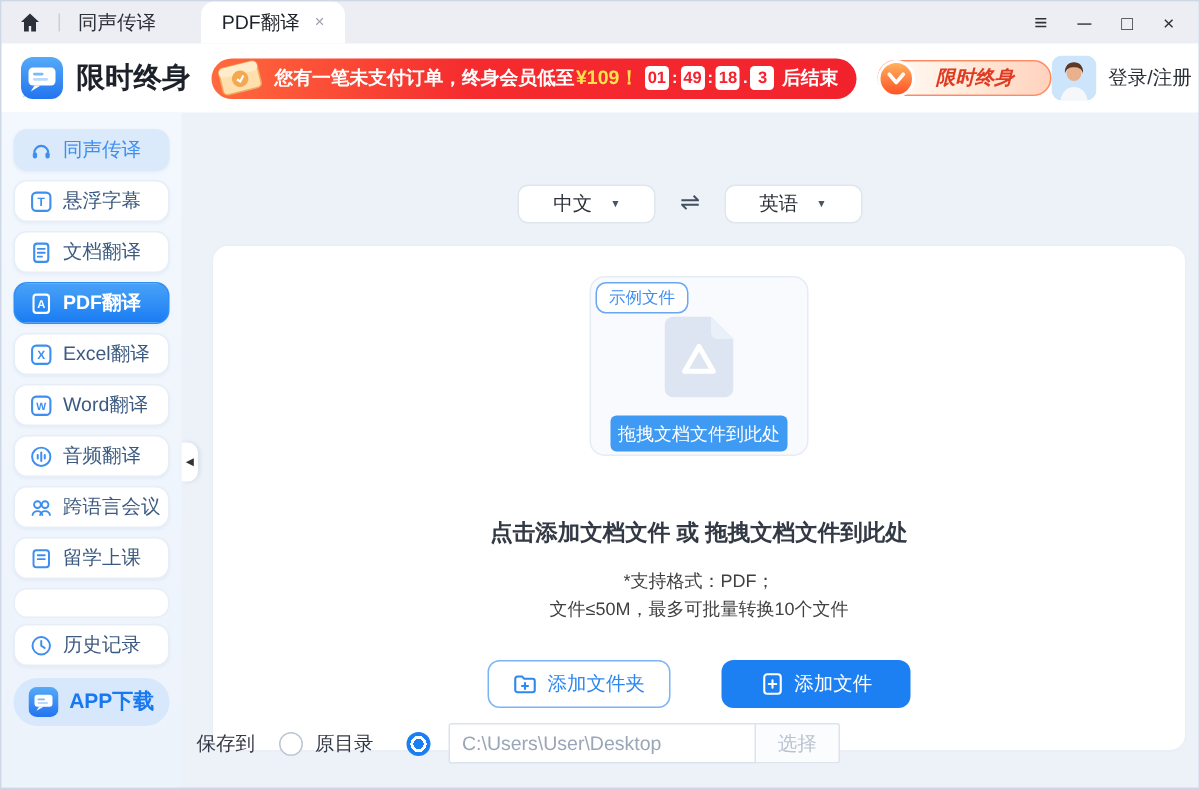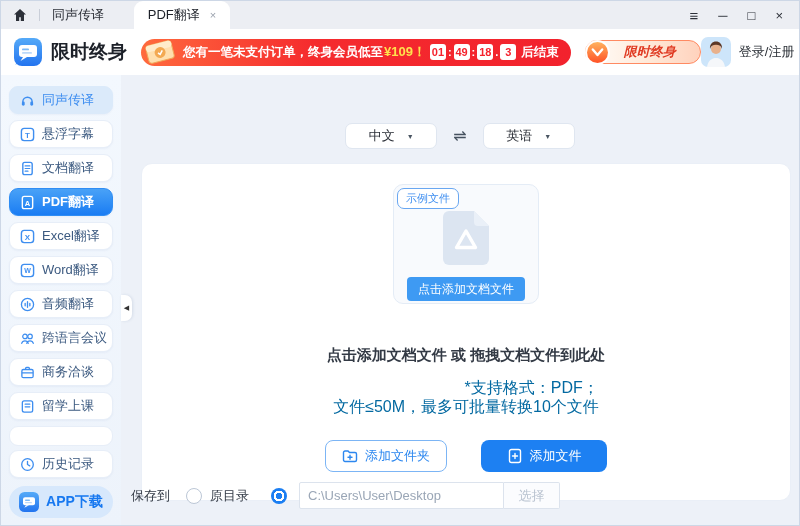--- a/index.html
+++ b/index.html
@@ -83,21 +83,21 @@
   .sample-card{ margin-top:20px; width:146px; height:120px; background:#f8fafd; border:1px solid #e4ecf6;
                 border-radius:10px; position:relative; display:flex; flex-direction:column;
                 align-items:center; cursor:pointer; }
   .sample-tag{ position:absolute; top:3px; left:3px; padding:2px 8px; background:#ffffff;
                border:1px solid #69a7f1; border-radius:7px; font-size:11px; color:#3e8ef0; }
   .pdf-file{ margin-top:26px; }
   .try-btn{ margin-top:12px; width:118px; height:24px; background:#3e9af3; border-radius:4px;
             color:#ffffff; font-size:12px; display:flex; align-items:center; justify-content:center;
             cursor:pointer; }
   .headline{ margin-top:42px; font-size:15px; font-weight:bold; color:#333a45; }
-  .hints{ margin-top:13px; font-size:16px; color:#0369a1; text-align:right; line-height:19px; }
+  .hints{ margin-top:13px; font-size:12px; color:#404040; text-align:center; line-height:19px; }
   .btn-row{ margin-top:24px; display:flex; gap:34px; }
   .btn-outline{ width:122px; height:32px; border-radius:8px; border:1px solid #7cb5f5; background:#ffffff;
                 color:#2c87ef; font-size:13px; display:flex; align-items:center; justify-content:center;
                 gap:7px; cursor:pointer; }
   .btn-solid{ width:126px; height:32px; border-radius:8px; background:#1d80f2; color:#ffffff;
               font-size:13px; display:flex; align-items:center; justify-content:center; gap:7px;
               cursor:pointer; }
 
   
   .savebar{ position:absolute; left:130px; bottom:16px; display:flex; align-items:center; }
@@ -277,29 +277,20 @@
               <circle cx="5.3" cy="5.8" r="2.4" fill="none" stroke="currentColor" stroke-width="1.3"></circle>
               <circle cx="10.7" cy="5.8" r="2.4" fill="none" stroke="currentColor" stroke-width="1.3"></circle>
               <path d="M1.8 13.2a3.6 3.6 0 0 1 7 0M7.2 13.2a3.6 3.6 0 0 1 7 0" fill="none" stroke="currentColor" stroke-width="1.3" stroke-linecap="round"></path>
             </svg>
         </span>
         <span>跨语言会议</span>
       </div>
       <div class="s-item">
         <span class="s-ico">
           <svg viewBox="0 0 16 16" width="15" height="15">
-              <rect x="2" y="4.8" width="12" height="8.7" rx="1.6" fill="none" stroke="currentColor" stroke-width="1.4"></rect>
-              <path d="M6 4.8V3.6a1 1 0 0 1 1-1h2a1 1 0 0 1 1 1v1.2M2 8.4h12" stroke="currentColor" stroke-width="1.4" fill="none"></path>
-            </svg>
-        </span>
-        <span>商务洽谈</span>
-      </div>
-      <div class="s-item">
-        <span class="s-ico">
-          <svg viewBox="0 0 16 16" width="15" height="15">
               <rect x="2.5" y="2" width="11" height="12" rx="2" fill="none" stroke="currentColor" stroke-width="1.4"></rect>
               <path d="M5.5 5.5h5M5.5 8.3h5" stroke="currentColor" stroke-width="1.3" stroke-linecap="round"></path>
             </svg>
         </span>
         <span>留学上课</span>
       </div>
       <div class="s-item ghost"></div>
       <div class="s-item">
         <span class="s-ico">
           <svg viewBox="0 0 16 16" width="15" height="15">
@@ -345,21 +336,21 @@
       </div>
 
       <div class="panel">
         <div class="sample-card">
           <div class="sample-tag">示例文件</div>
           <svg class="pdf-file" width="46" height="54" viewBox="0 0 46 54">
             <path d="M0 6a6 6 0 0 1 6-6h25l15 15v33a6 6 0 0 1-6 6H6a6 6 0 0 1-6-6z" fill="#dce5f1"></path>
             <path d="M31 0l15 15H35a4 4 0 0 1-4-4z" fill="#eaf0f8"></path>
             <path d="M23 20l9.5 16.5h-19z" fill="none" stroke="#ffffff" stroke-width="3.4" stroke-linejoin="round"></path>
           </svg>
-          <div class="try-btn">点击添加文档文件</div>
+          <div class="try-btn">拖拽文档文件到此处</div>
         </div>
         <div class="headline">点击添加文档文件 或 拖拽文档文件到此处</div>
         <div class="hints">
           <div>*支持格式：PDF；</div>
           <div>文件≤50M，最多可批量转换10个文件</div>
         </div>
         <div class="btn-row">
           <div class="btn-outline">
             <svg width="16" height="16" viewBox="0 0 16 16">
               <path d="M1.5 4.5A1.5 1.5 0 0 1 3 3h3l1.5 1.5H13A1.5 1.5 0 0 1 14.5 6v6a1.5 1.5 0 0 1-1.5 1.5H3A1.5 1.5 0 0 1 1.5 12z" fill="none" stroke="currentColor" stroke-width="1.4"></path>

